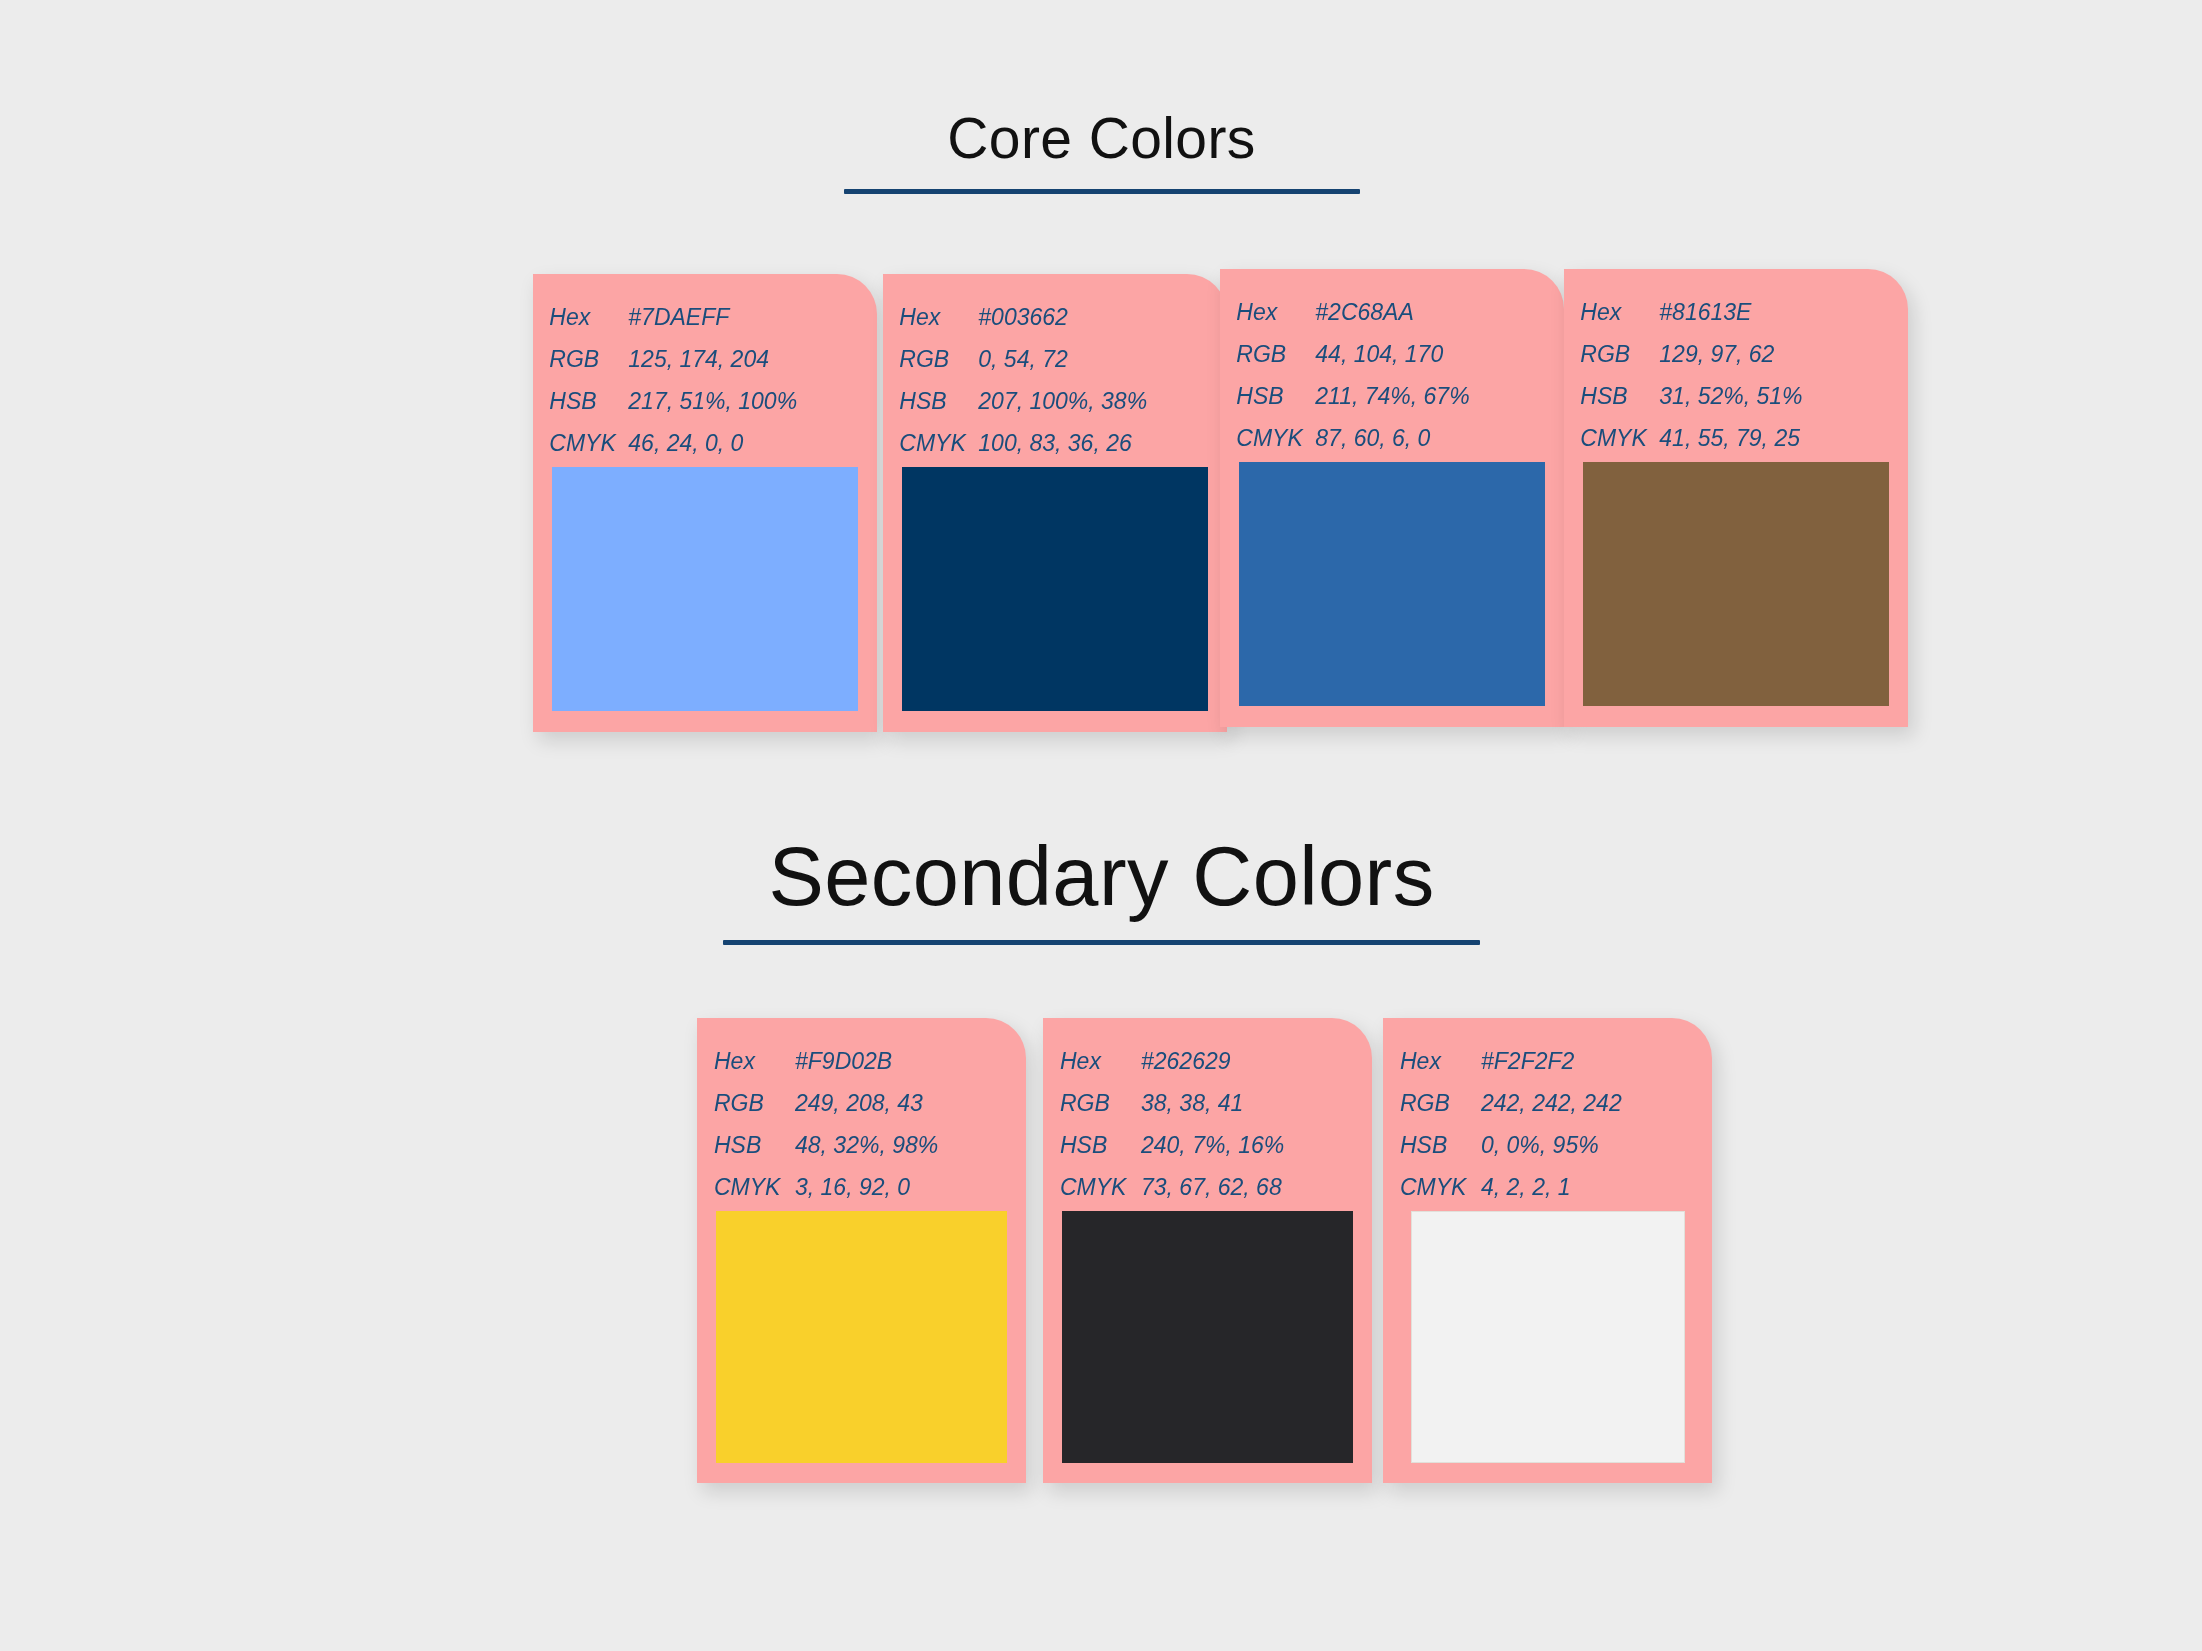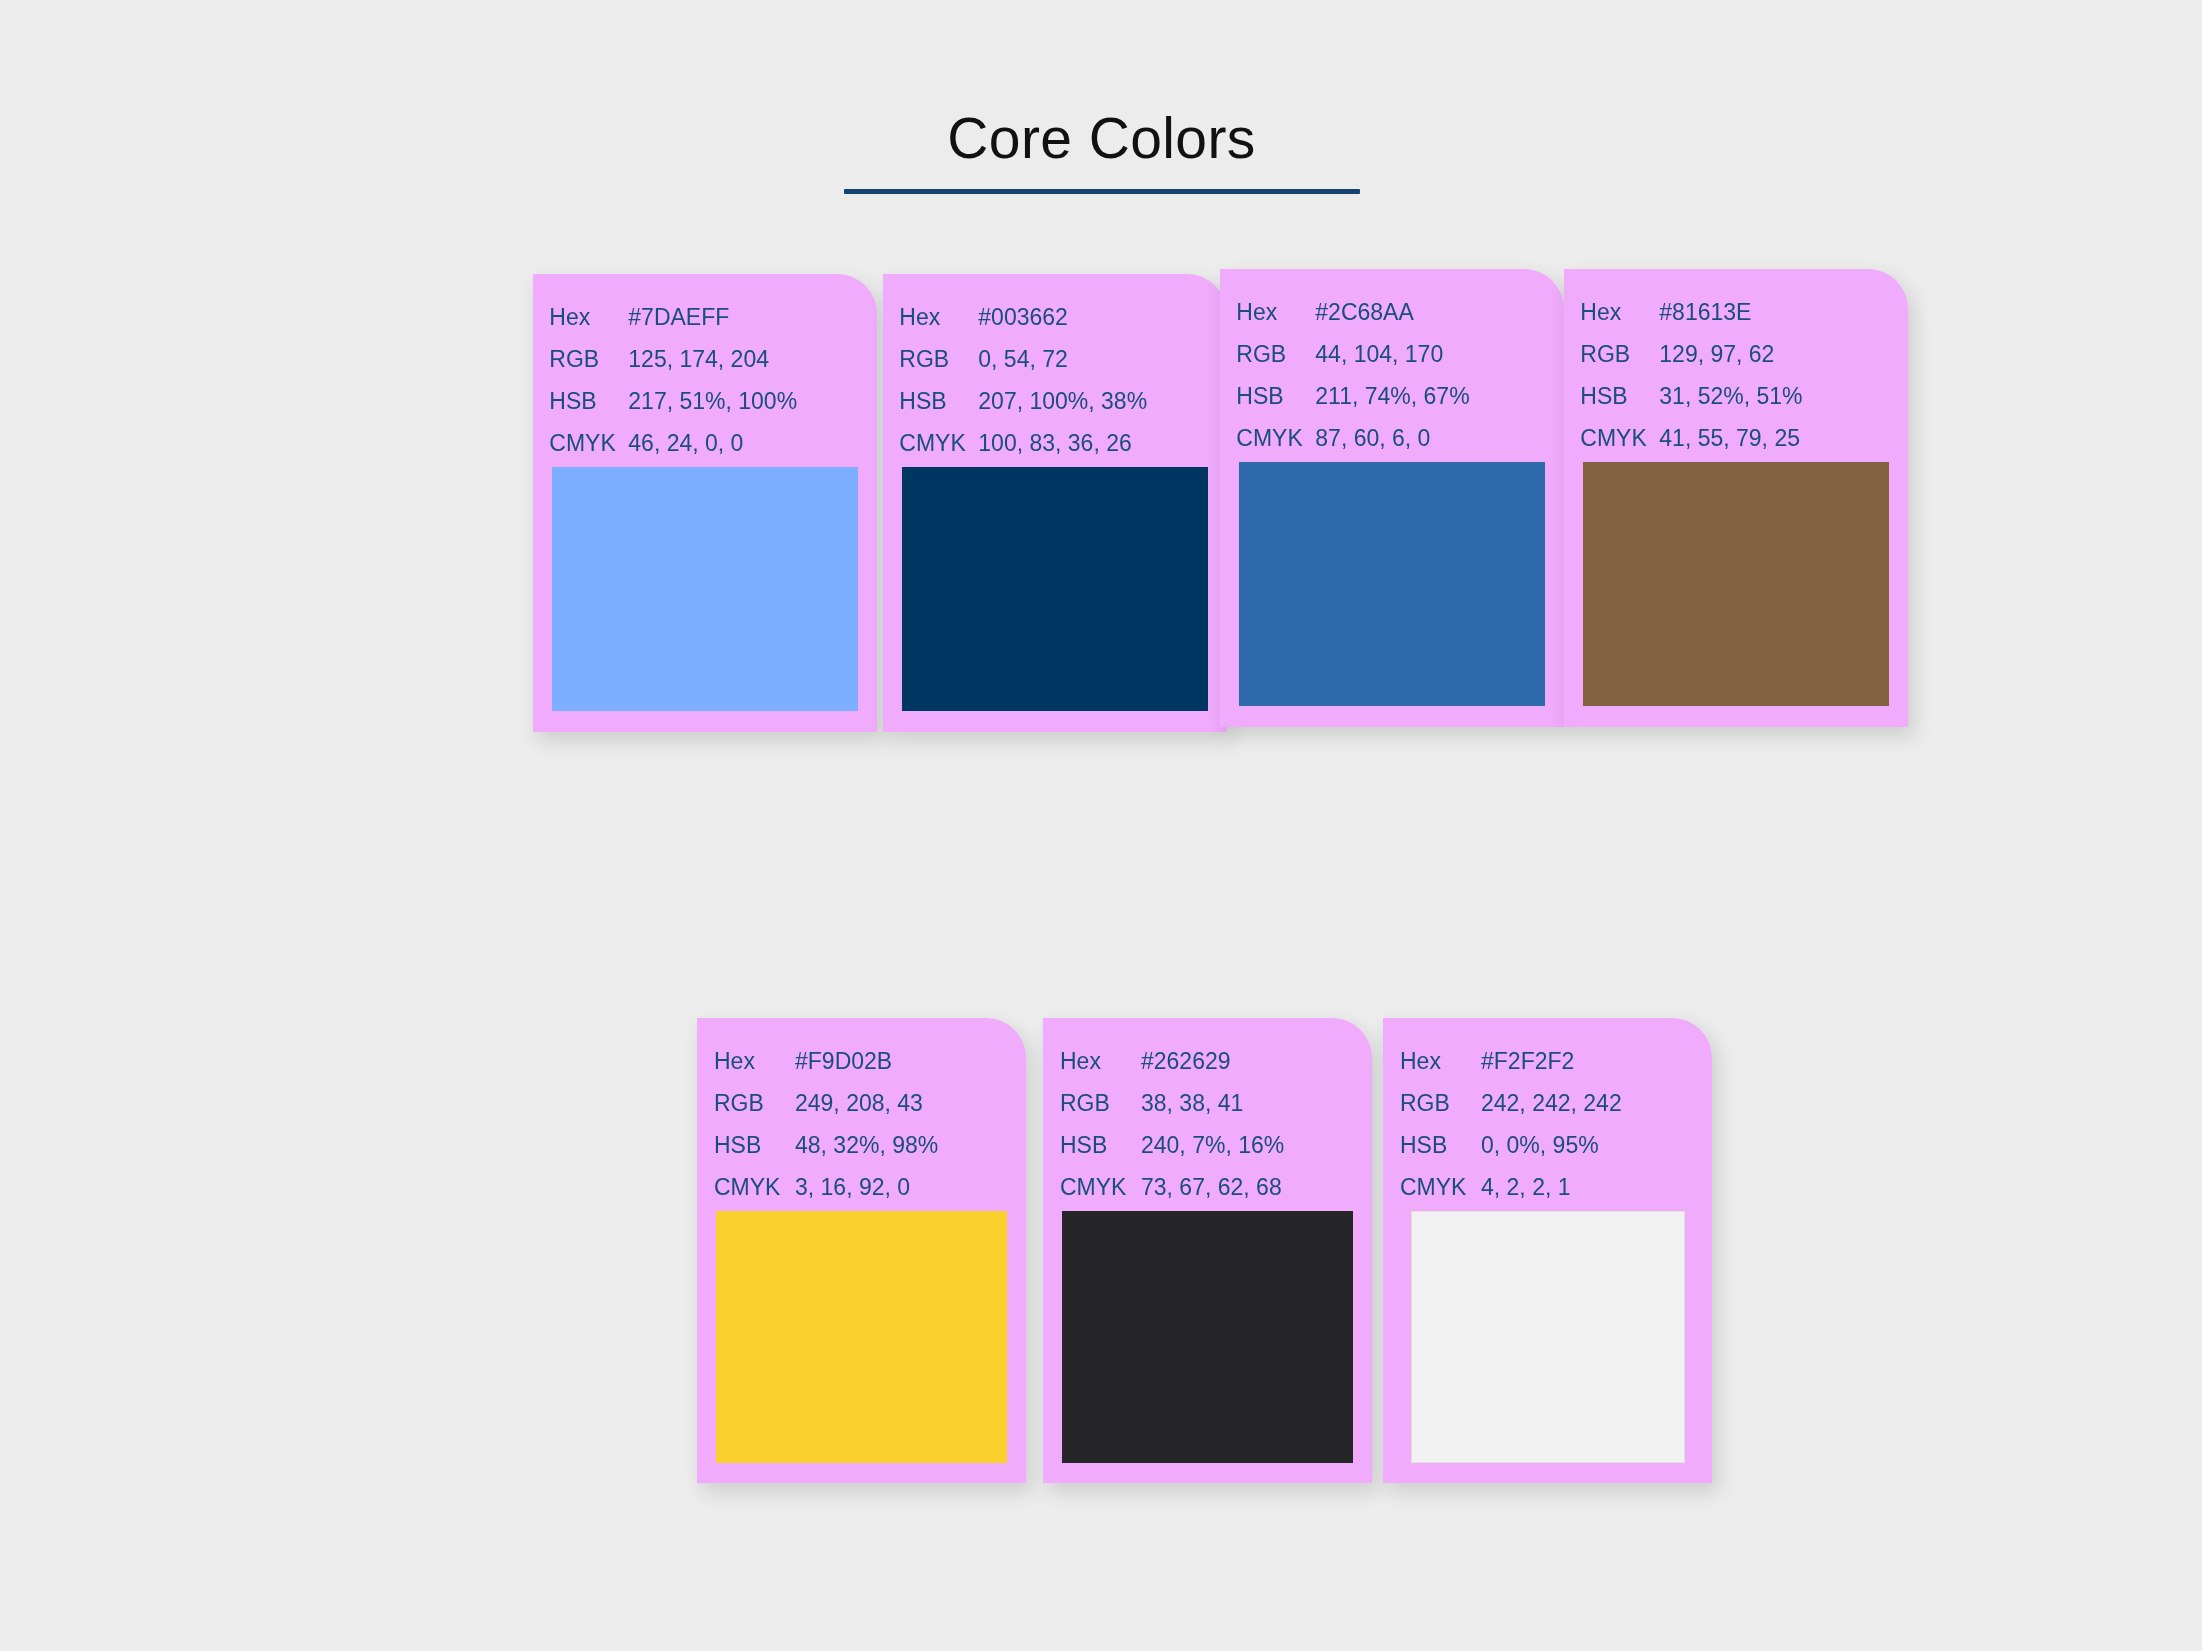--- a/index.html
+++ b/index.html
@@ -31,23 +31,24 @@
   #core-title        { font-size:57px; }
   #core-rule         { width:516px; margin-left:auto; margin-right:auto; }
 
   #secondary-title-wrap { left:0; right:0; top:835px; }
   #secondary-title      { font-size:83px; }
   #secondary-rule       { width:757px; margin-left:auto; margin-right:auto; }
 
   
   .card {
     position:absolute;
-    background:#f0abfc;
+    background:#fca5a5;
     border-top-right-radius:40px;
     box-shadow:5.2px 8.6px 19px rgba(0,0,0,0.13);
+    font-style:italic;
   }
   .specs {
     padding:22.4px 0 0 0;
   }
   .spec-row {
     display:flex;
     align-items:baseline;
     color:#1A4D7C;
     font-size:23px;
     line-height:42px;
@@ -200,20 +201,24 @@
       <div class="spec-row" style="color: rgb(26, 77, 124);">
         <span class="spec-label">CMYK</span>
         <span class="spec-value">41, 55, 79, 25</span>
       </div>
     </div>
     <div class="swatch">
       <div class="swatch-inner" style="background-color: rgb(129, 97, 62);"></div>
     </div>
   </div>
 
+  <div class="section-title-wrap" id="secondary-title-wrap">
+    <div class="section-title" id="secondary-title" style="color: rgb(17, 17, 17);">Secondary Colors</div>
+    <div class="title-rule" id="secondary-rule" style="background: rgb(21, 67, 113);"></div>
+  </div>
 
   <div class="card" id="card-sec-0">
     <div class="specs">
       <div class="spec-row" style="color: rgb(26, 77, 124);">
         <span class="spec-label">Hex</span>
         <span class="spec-value">#F9D02B</span>
       </div>
       <div class="spec-row" style="color: rgb(26, 77, 124);">
         <span class="spec-label">RGB</span>
         <span class="spec-value">249, 208, 43</span>

